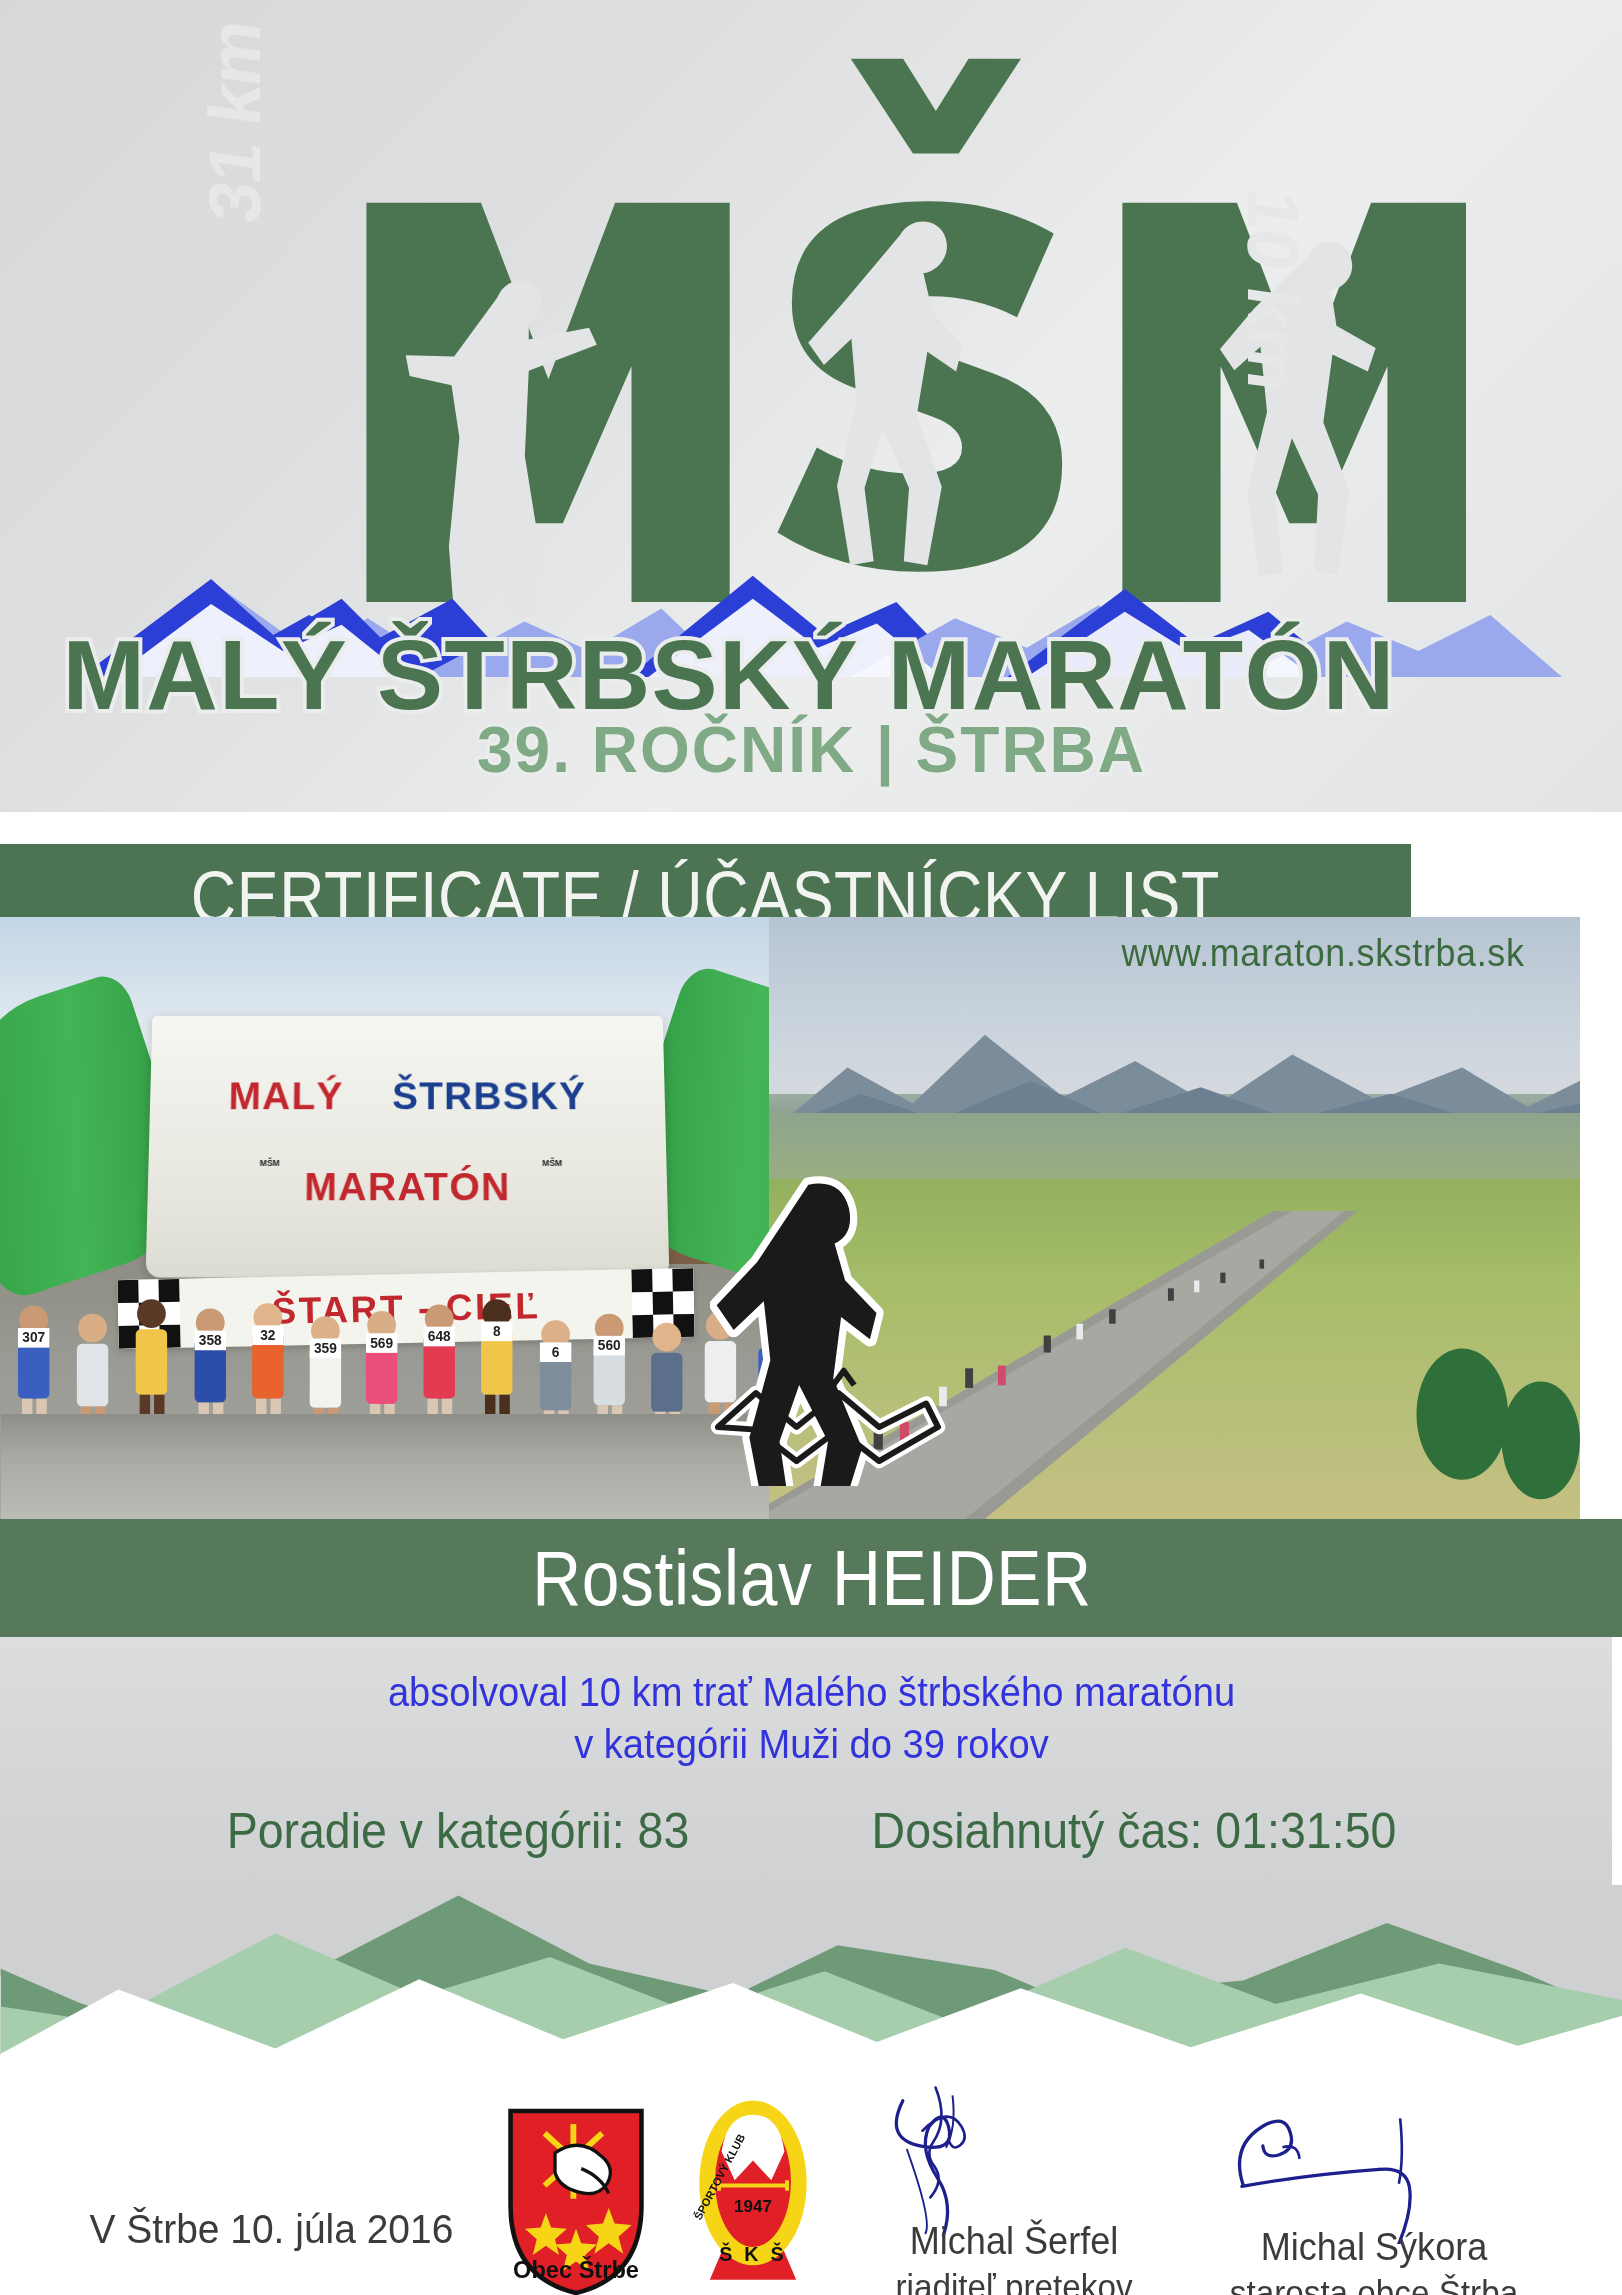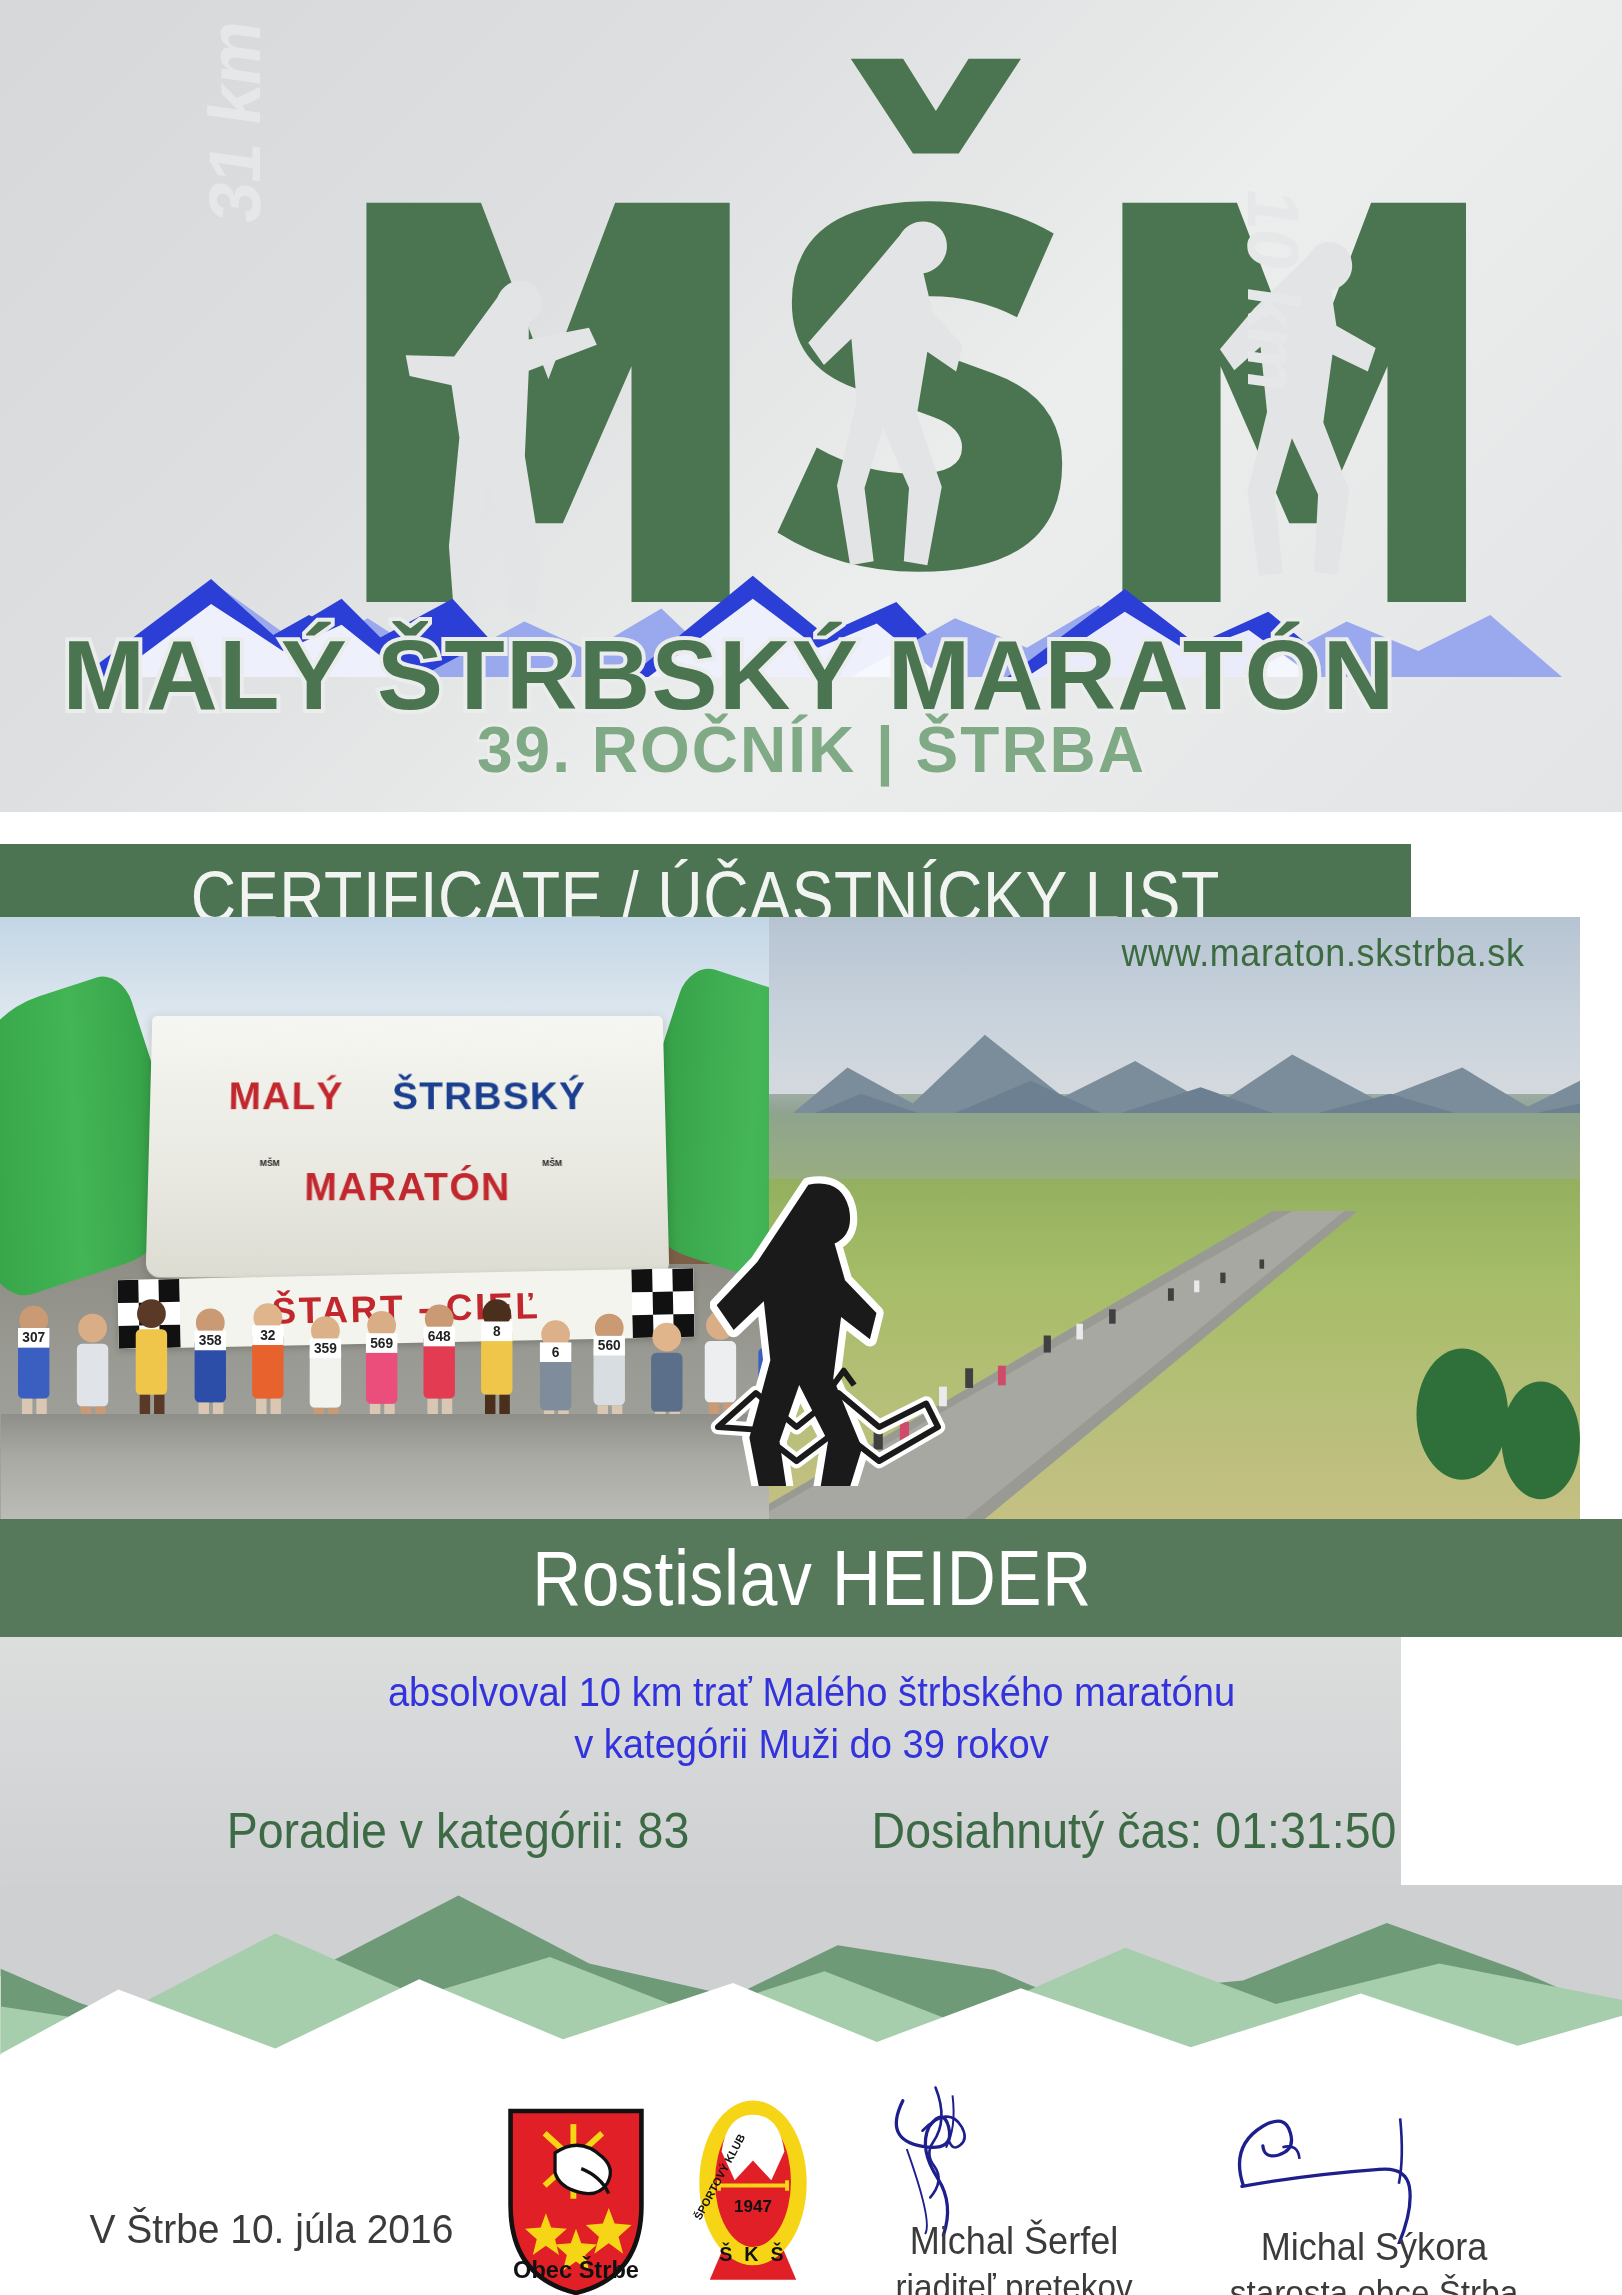--- a/index.html
+++ b/index.html
@@ -198,21 +198,21 @@
   }
   .name-text{
     font-family:"Liberation Sans Narrow","Liberation Sans", sans-serif;
     font-size:77px; color:#ffffff; letter-spacing:0.7px;
     transform:scaleX(0.88);
     white-space:nowrap;
   }
 
   
   .body-area{
-    position:absolute; left:0; top:1637px; width:1401px; height:340px;
+    position:absolute; left:0; top:1637px; width:1612px; height:340px;
     background:linear-gradient(180deg,#dcdddd 0%,#d4d5d6 45%,#cdcecf 100%);
   }
   .desc{
     position:absolute; left:0; top:29px; width:1623px; text-align:center;
     font-family:"Liberation Sans Narrow","Liberation Sans", sans-serif;
     color:#3333dd; font-size:41px; line-height:1.28;
     transform:scaleX(0.93);
   }
   .results{
     position:absolute; left:0; top:165px; width:1623px;

